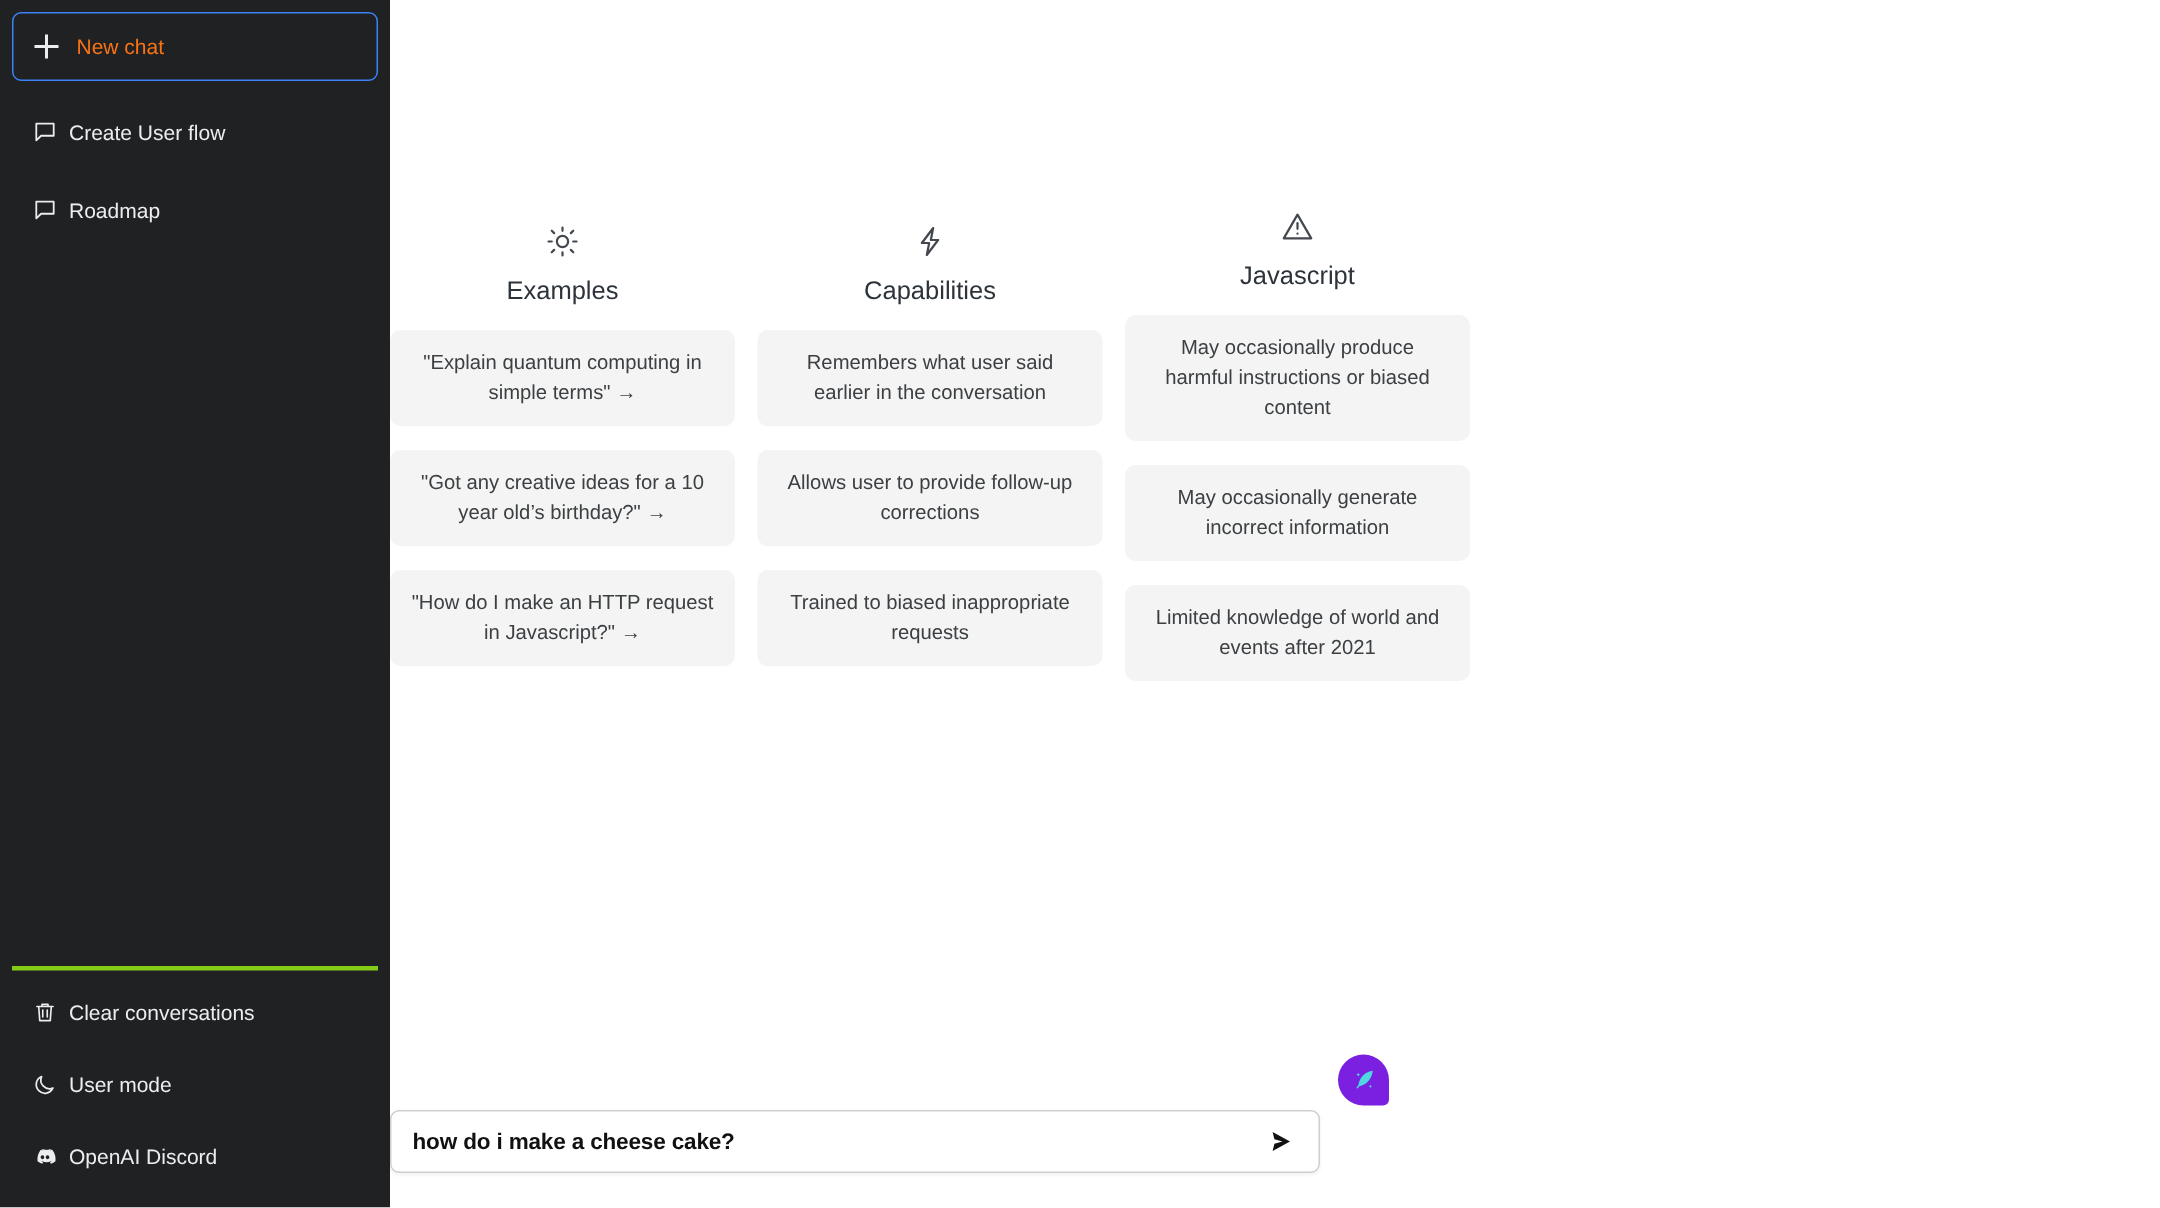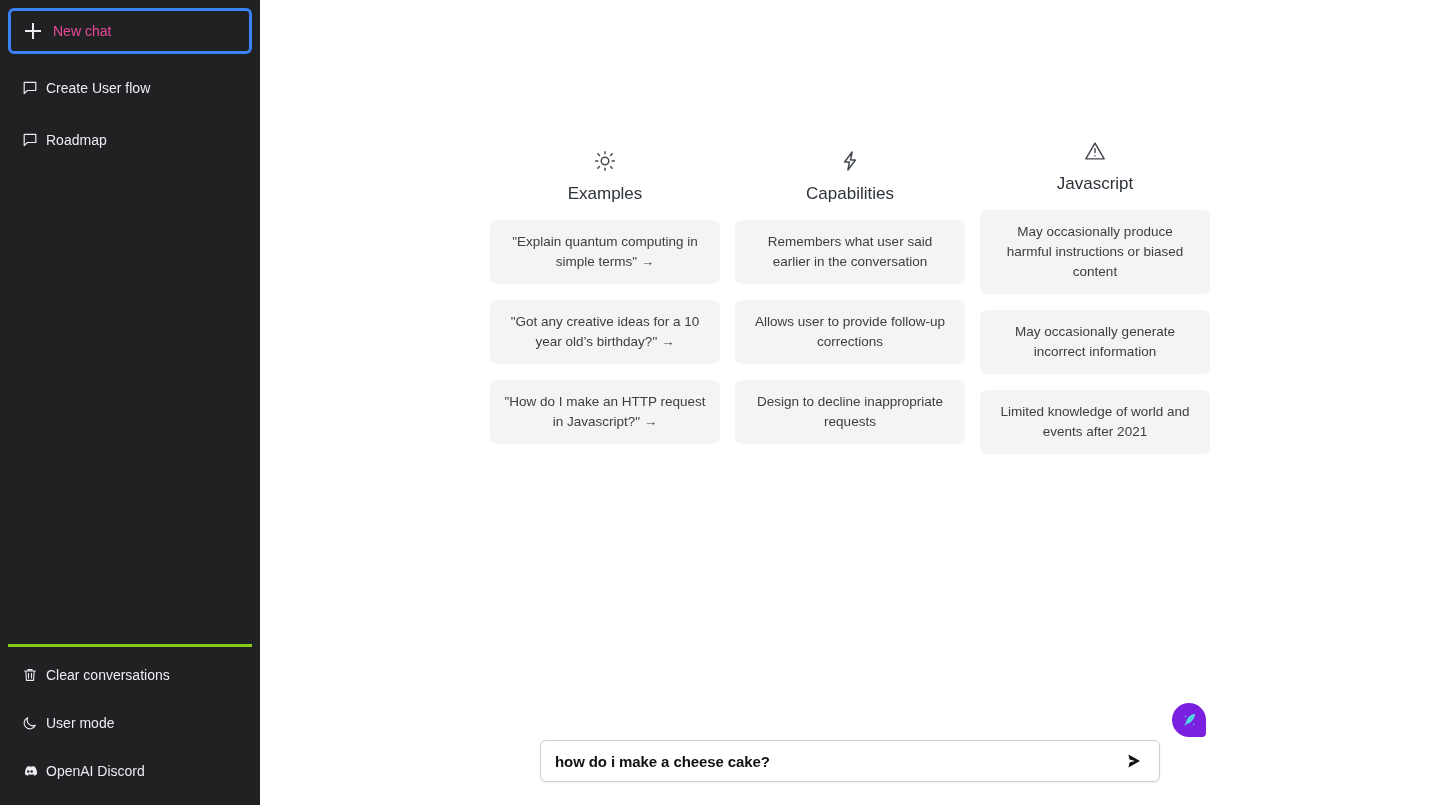--- a/index.html
+++ b/index.html
@@ -35,23 +35,23 @@
     padding: 8px;
     position: relative;
   }
 
   .new-chat {
     display: flex;
     align-items: center;
     gap: 12px;
     height: 46px;
     padding: 0 14px;
-    border: 3px solid #3b82f6;
+    border: 1px solid #3b82f6;
     border-radius: 6px;
-    color: #ec4899;
+    color: #f97316;
     font-size: 14px;
     cursor: pointer;
     flex: 0 0 auto;
     margin-bottom: 8px;
   }
 
   .plus-icon {
     width: 16px; height: 16px;
     position: relative;
     flex: 0 0 16px;
@@ -99,21 +99,20 @@
     background: #ffffff;
     position: relative;
     display: flex;
     flex-direction: column;
     align-items: center;
   }
 
   .welcome {
     width: 100%;
     display: flex;
-    justify-content: center;
     margin-top: 148px;
   }
 
   .columns {
     display: flex;
     gap: 15px;
     align-items: flex-start;
   }
 
   .column {
@@ -157,21 +156,21 @@
   }
   .card.static { cursor: default; }
 
   
   .composer-wrap {
     position: absolute;
     left: 0;
     right: 0;
     bottom: 23px;
     display: flex;
-    justify-content: center;
+    justify-content: flex-start;
   }
 
   .composer {
     position: relative;
     width: 620px;
   }
 
   .composer-box {
     display: flex;
     align-items: center;
@@ -313,21 +312,21 @@
 
         <section class="column">
           <div class="col-icon">
             <svg width="22" height="22" viewBox="0 0 24 24" fill="none" stroke="#43474e" stroke-width="1.6" stroke-linejoin="round" stroke-linecap="round">
               <path d="M14.3 2.2 6.1 13.1h5.3l-1.7 8.7 8.2-10.9h-5.3z"></path>
             </svg>
           </div>
           <h2 class="col-title">Capabilities</h2>
           <div class="card static">Remembers what user said earlier in the conversation</div>
           <div class="card static">Allows user to provide follow-up corrections</div>
-          <div class="card static">Design to decline inappropriate requests</div>
+          <div class="card static">Trained to biased inappropriate requests</div>
         </section>
 
         <section class="column raised">
           <div class="col-icon">
             <svg width="22" height="22" viewBox="0 0 24 24" fill="none" stroke="#43474e" stroke-width="1.6" stroke-linejoin="round" stroke-linecap="round">
               <path d="M12 3.4 22 20.6H2z"></path>
               <path d="M12 9.6v4.1"></path>
               <path d="M12 17.1v.1"></path>
             </svg>
           </div>

